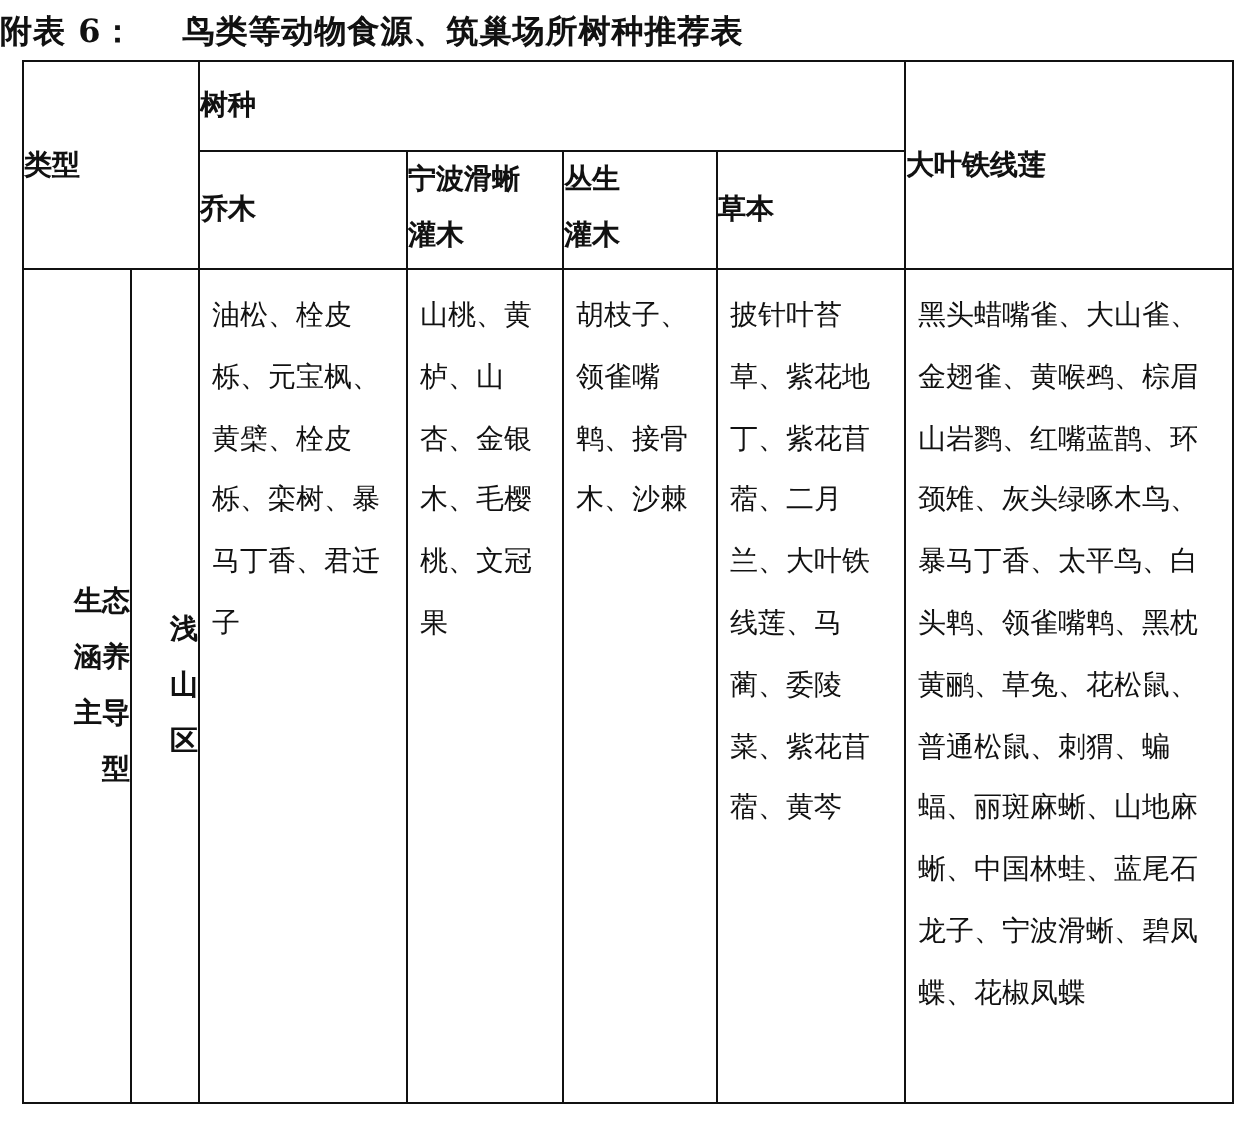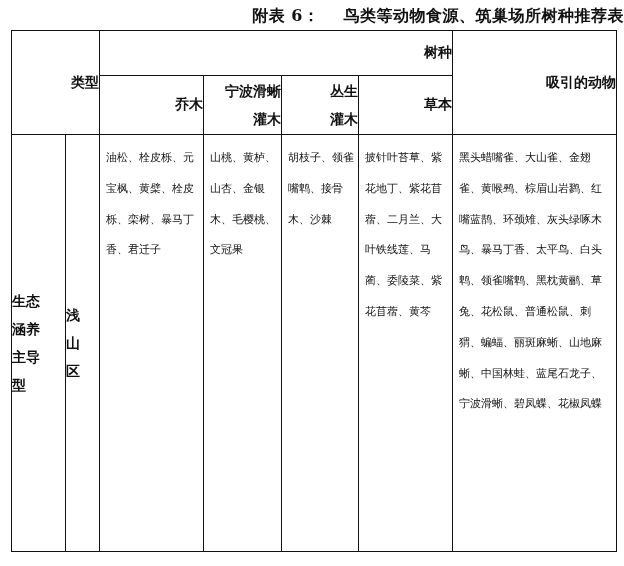--- a/index.html
+++ b/index.html
@@ -1,45 +1,45 @@
 <!DOCTYPE html>
 <html><head>
 <meta charset="utf-8">
 <style>
   html, body { margin: 0; padding: 0; background: #ffffff; }
   body {
     width: 624px; height: 566px; position: relative; overflow: hidden;
     font-family: "DejaVu Serif", "Liberation Serif", serif; color: #111;
   }
   .title {
-    position: absolute; left: 0; top: 6px; width: 624px; text-align: right;
+    position: absolute; left: 0; top: 6px; width: 624px; text-align: left;
     font-size: 16px; font-weight: bold; letter-spacing: 0.5px;
     font-family: "DejaVu Serif", serif;
   }
   .title .gap { display: inline-block; width: 24px; }
   table {
     position: absolute; left: 11px; top: 30px;
     border-collapse: collapse; table-layout: fixed;
     width: 605px;
   }
   td {
     border: 1.5px solid #111; padding: 0; vertical-align: middle;
     font-size: 14px;
   }
   .hdr {
-    text-align: right; font-weight: bold;
-    font-family: Liberation Sans, sans-serif; font-size: 14px;
+    text-align: left; font-weight: bold;
+    font-family: Liberation Mono, monospace; font-size: 14px;
   }
   .body-cell {
     vertical-align: top;
-    font-family: "DejaVu Sans", sans-serif; font-size: 11px;
+    font-family: "DejaVu Sans", sans-serif; font-size: 14px;
     line-height: 30.8px; padding: 8px 4px 0 6px; word-break: break-all;
   }
   .vert {
-    text-align: left; font-weight: bold;
+    text-align: right; font-weight: bold;
     font-family: "DejaVu Sans", sans-serif; font-size: 14px; line-height: 28px;
   }
   .two-line { line-height: 28px; }
 </style>
 </head>
 <body>
 
 <div class="title">
   <span>附表 6：</span><span class="gap"></span><span>鸟类等动物食源、筑巢场所树种推荐表</span>
 </div>
@@ -56,21 +56,21 @@
   </colgroup>
   <tbody>
       <tr style="height:45px">
     <td class="hdr" colspan="2" rowspan="2">
       <span>类型</span>
     </td>
     <td class="hdr" colspan="4">
       <span>树种</span>
     </td>
     <td class="hdr" rowspan="2">
-      <span>吸引的动物</span>
+      <span>大叶铁线莲</span>
     </td>
   </tr>
   <tr style="height:59px">
     <td class="hdr">
       <span>乔木</span>
     </td>
     <td class="hdr two-line">
       <div>宁波滑蜥</div>
       <div>灌木</div>
     </td>

